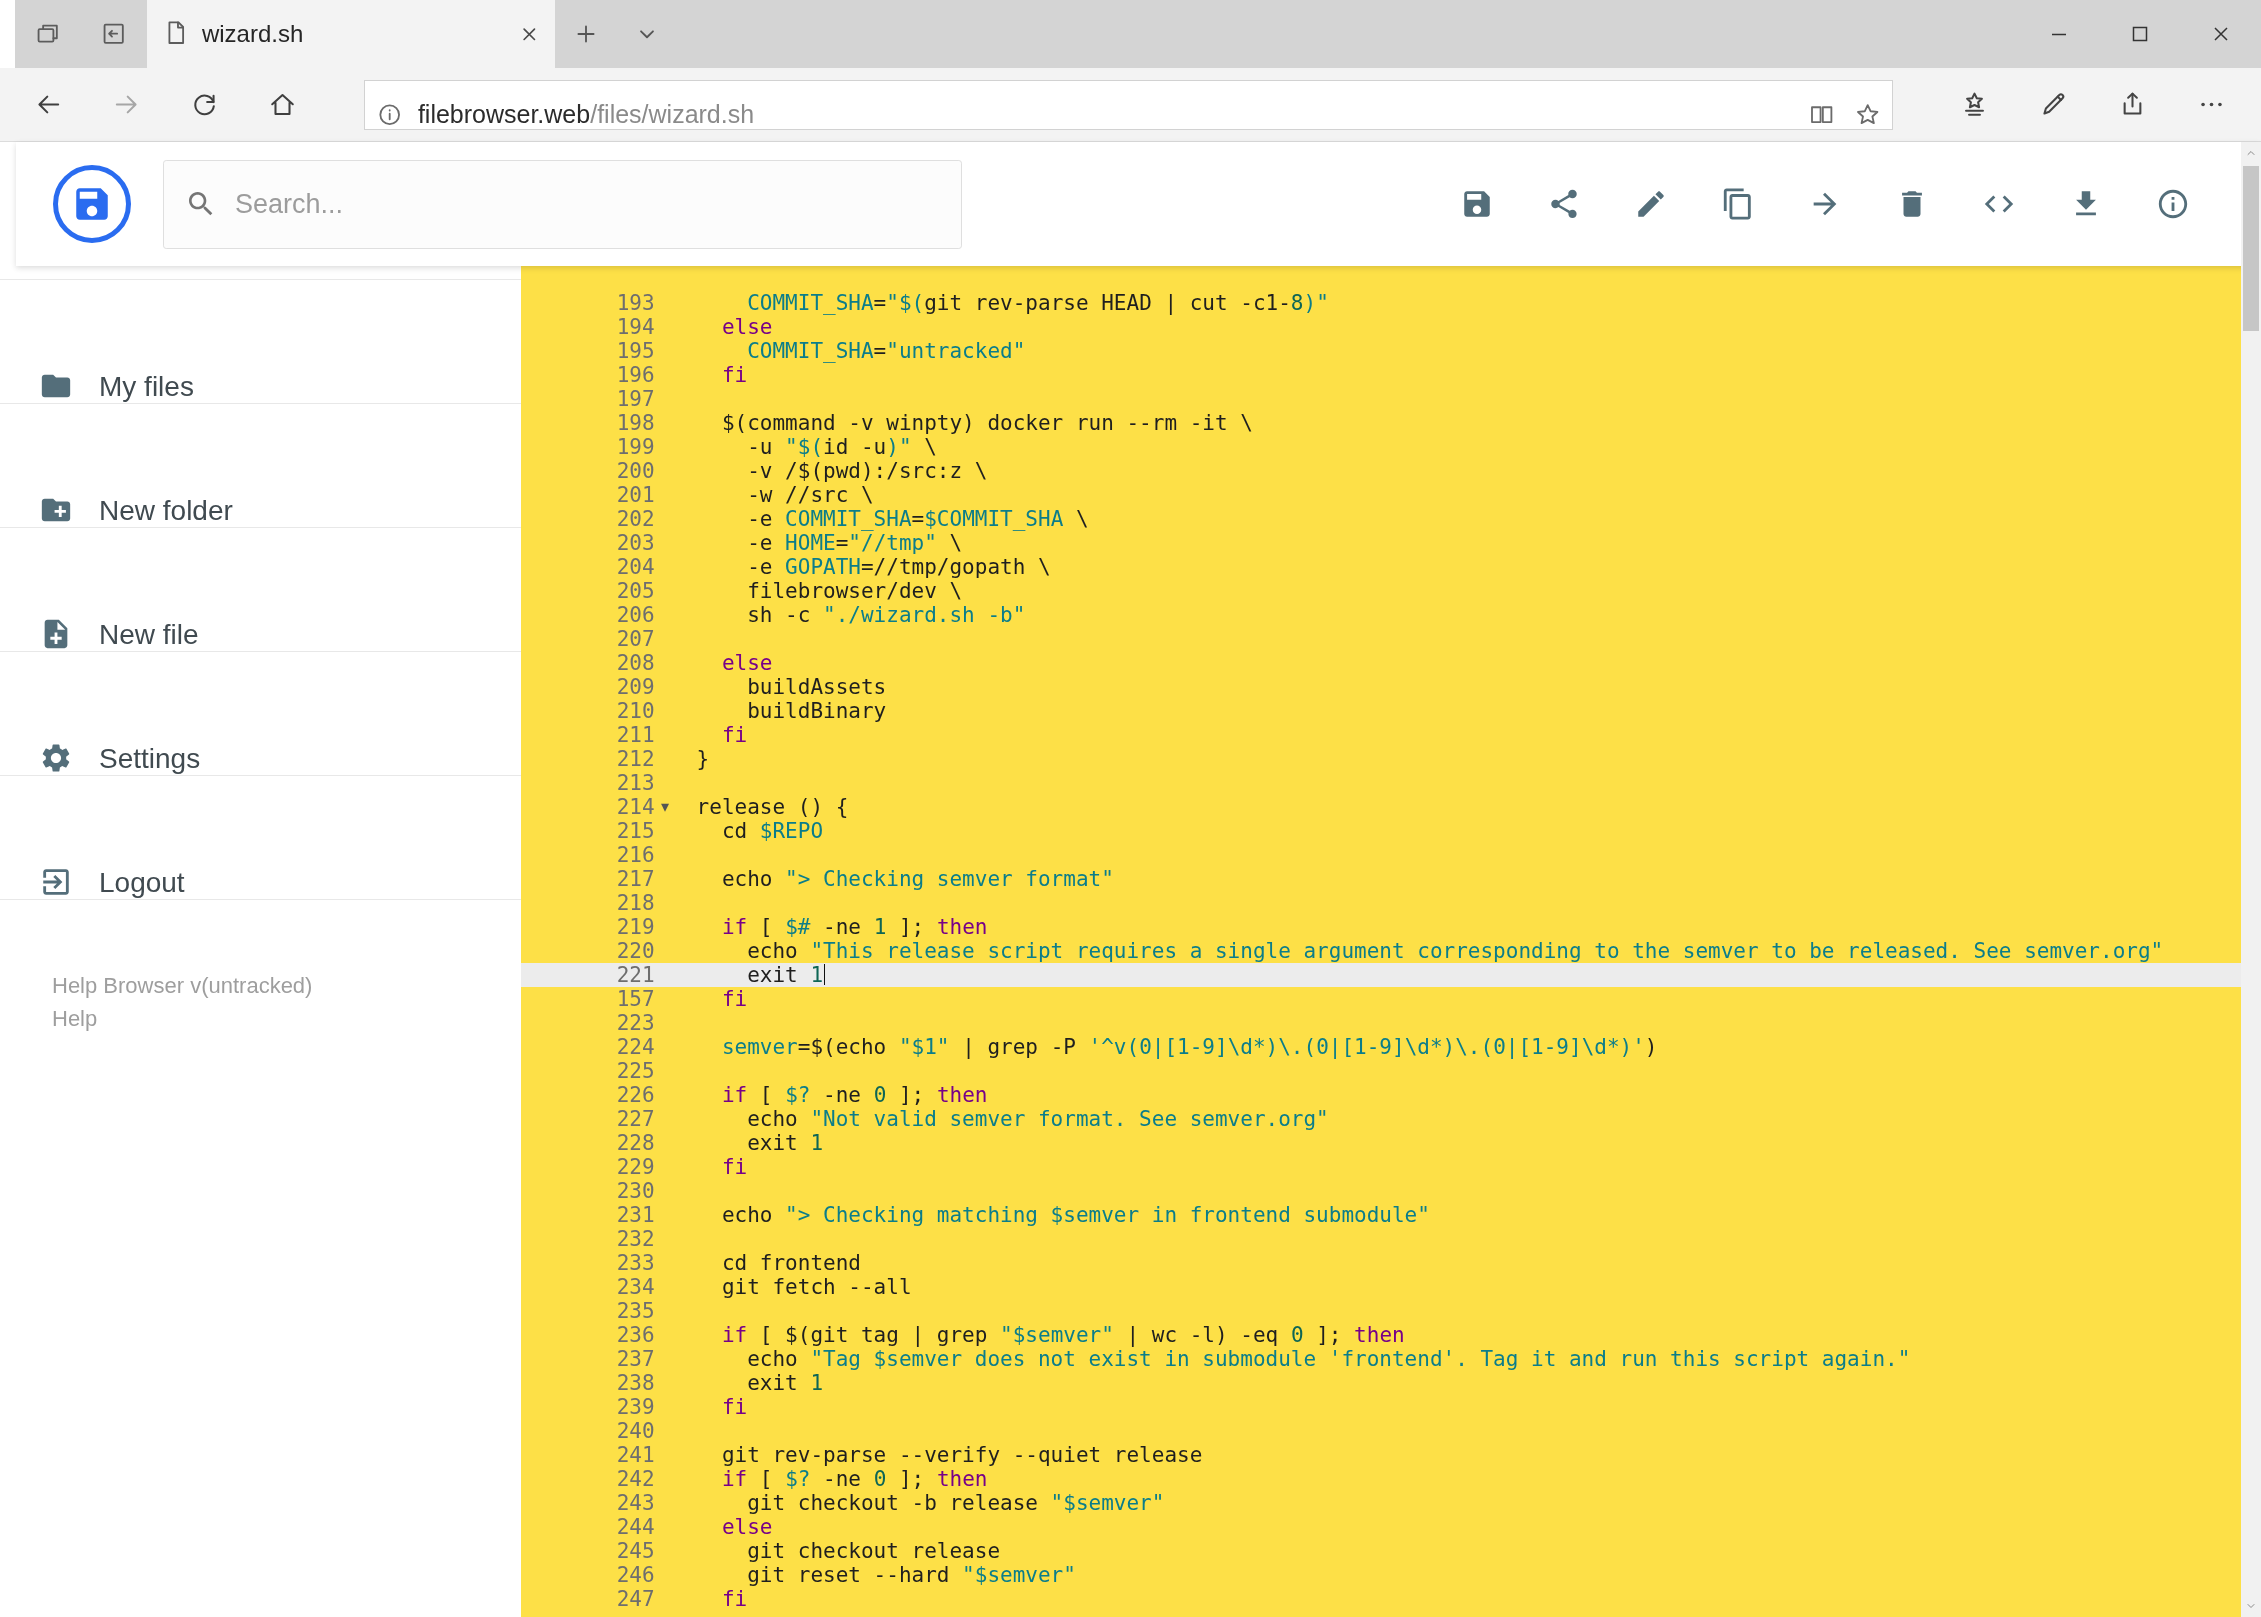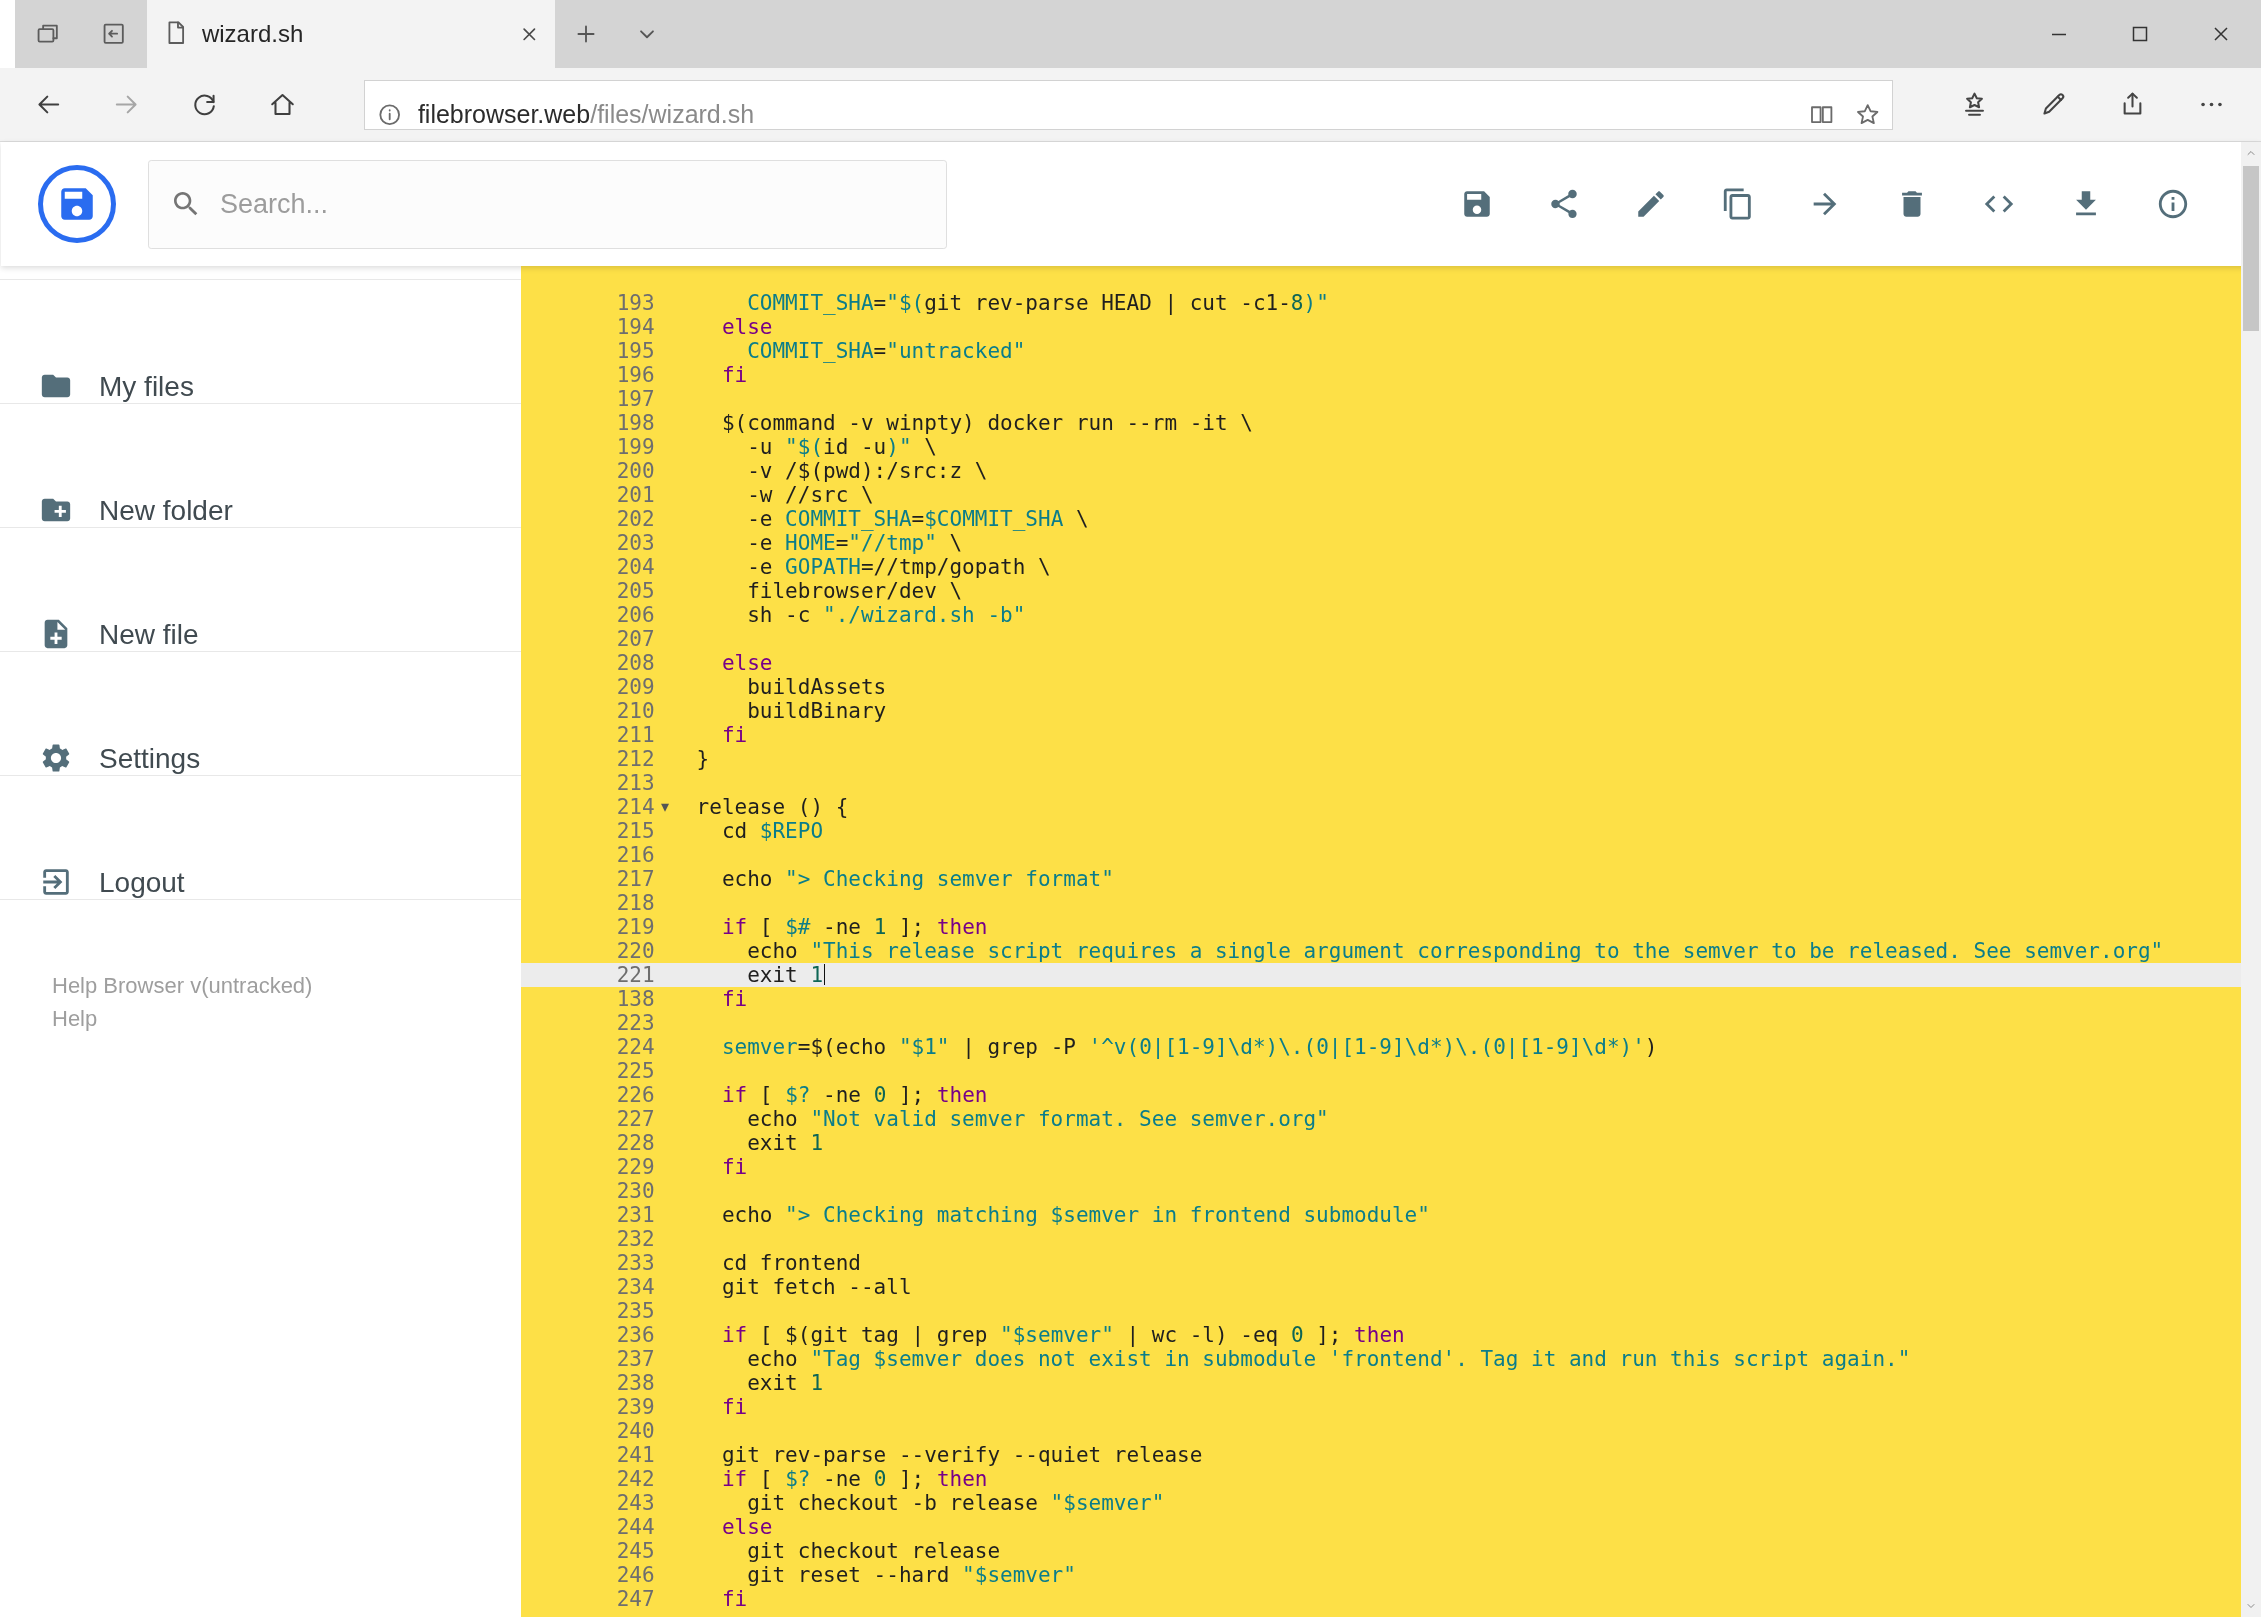--- a/index.html
+++ b/index.html
@@ -29,21 +29,21 @@
   .addressbar{flex:1;height:50px;margin:0 42px;background:#fff;border:0.8px solid #d2d2d2;display:flex;align-items:flex-end;padding:0 11.3px;cursor:text}
   .addr-ic{display:flex;border:0;background:none;cursor:pointer}
   .addr-ic svg{width:27.4px;height:27.4px;fill:none;stroke:#6b6b6b;stroke-width:1.6;stroke-linecap:round;stroke-linejoin:round}
   .url{flex:1;margin-left:14.5px;font-size:25px;color:#2b2b2b;white-space:nowrap;overflow:hidden}
   .url .path{color:#8a8a8a}
   .chromebtn{width:79px;height:74px;border:0;background:none;display:flex;align-items:center;justify-content:center;cursor:pointer}
   .chromebtn svg{width:29px;height:29px;fill:none;stroke:#444;stroke-width:1.7;stroke-linecap:round;stroke-linejoin:round}
   .chromebtn svg .dot{fill:#444;stroke:none}
 
   
-  .app-header{position:absolute;top:142px;left:1px;right:0;height:124px;background:#fff;display:flex;align-items:center;box-shadow:0 2.4px 5.7px rgba(0,0,0,.14);z-index:2}
+  .app-header{position:absolute;top:142px;left:16px;right:0;height:124px;background:#fff;display:flex;align-items:center;box-shadow:0 2.4px 5.7px rgba(0,0,0,.14);z-index:2}
   .logo{width:78px;height:78px;border:5.7px solid var(--accent,#2a6cf0);border-radius:50%;margin-left:37px;display:flex;align-items:center;justify-content:center;flex:none}
   .logo svg{width:42px;height:42px;fill:var(--accent,#2a6cf0)}
   .searchbox{width:799px;height:89px;margin-left:32px;background:#fcfcfc;border:0.8px solid #dfdfdf;border-radius:3.2px;display:flex;align-items:center;padding:0 21px}
   .searchbox>svg{width:32px;height:32px;fill:#757575;flex:none}
   .searchbox input{flex:1;margin-left:18px;border:0;outline:0;background:transparent;font-size:27px;color:#333;font-family:"Liberation Sans",sans-serif}
   .searchbox input::placeholder{color:#9c9c9c}
   .toolbar{margin-left:auto;margin-right:45px;display:flex}
   .tb-btn{width:87px;height:97px;border:0;background:none;display:flex;align-items:center;justify-content:center;cursor:pointer}
   .tb-btn svg{width:34px;height:34px;fill:var(--toolbar-icon,#546e7a)}
 
@@ -332,21 +332,21 @@
         <div class="row"><div class="gutter">212</div><div class="codeln">}</div></div>
         <div class="row"><div class="gutter">213</div><div class="codeln"></div></div>
         <div class="row"><div class="gutter">214<span class="fold">▾</span></div><div class="codeln">release () {</div></div>
         <div class="row"><div class="gutter">215</div><div class="codeln">  cd <span class="tok-var">$REPO</span></div></div>
         <div class="row"><div class="gutter">216</div><div class="codeln"></div></div>
         <div class="row"><div class="gutter">217</div><div class="codeln">  echo <span class="tok-str">"&gt; Checking semver format"</span></div></div>
         <div class="row"><div class="gutter">218</div><div class="codeln"></div></div>
         <div class="row"><div class="gutter">219</div><div class="codeln">  <span class="tok-kw">if</span> [ <span class="tok-var">$#</span> -ne <span class="tok-num">1</span> ]; <span class="tok-kw">then</span></div></div>
         <div class="row"><div class="gutter">220</div><div class="codeln">    echo <span class="tok-str">"This release script requires a single argument corresponding to the semver to be released. See semver.org"</span></div></div>
         <div class="row active"><div class="gutter">221</div><div class="codeln">    exit <span class="tok-num">1</span><span class="caret"></span></div></div>
-        <div class="row"><div class="gutter">138</div><div class="codeln">  <span class="tok-kw">fi</span></div></div>
+        <div class="row"><div class="gutter">157</div><div class="codeln">  <span class="tok-kw">fi</span></div></div>
         <div class="row"><div class="gutter">223</div><div class="codeln"></div></div>
         <div class="row"><div class="gutter">224</div><div class="codeln">  <span class="tok-def">semver</span>=$(echo <span class="tok-str">"$1"</span> | grep -P <span class="tok-str">'^v(0|[1-9]\d*)\.(0|[1-9]\d*)\.(0|[1-9]\d*)'</span>)</div></div>
         <div class="row"><div class="gutter">225</div><div class="codeln"></div></div>
         <div class="row"><div class="gutter">226</div><div class="codeln">  <span class="tok-kw">if</span> [ <span class="tok-var">$?</span> -ne <span class="tok-num">0</span> ]; <span class="tok-kw">then</span></div></div>
         <div class="row"><div class="gutter">227</div><div class="codeln">    echo <span class="tok-str">"Not valid semver format. See semver.org"</span></div></div>
         <div class="row"><div class="gutter">228</div><div class="codeln">    exit <span class="tok-num">1</span></div></div>
         <div class="row"><div class="gutter">229</div><div class="codeln">  <span class="tok-kw">fi</span></div></div>
         <div class="row"><div class="gutter">230</div><div class="codeln"></div></div>
         <div class="row"><div class="gutter">231</div><div class="codeln">  echo <span class="tok-str">"&gt; Checking matching $semver in frontend submodule"</span></div></div>
         <div class="row"><div class="gutter">232</div><div class="codeln"></div></div>

